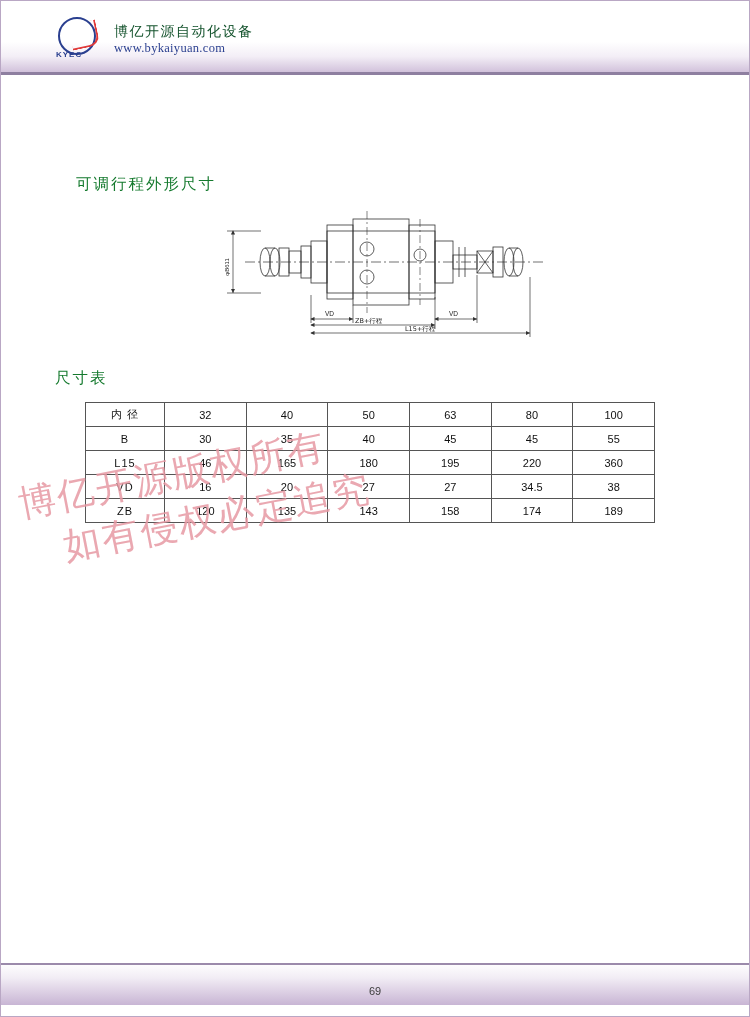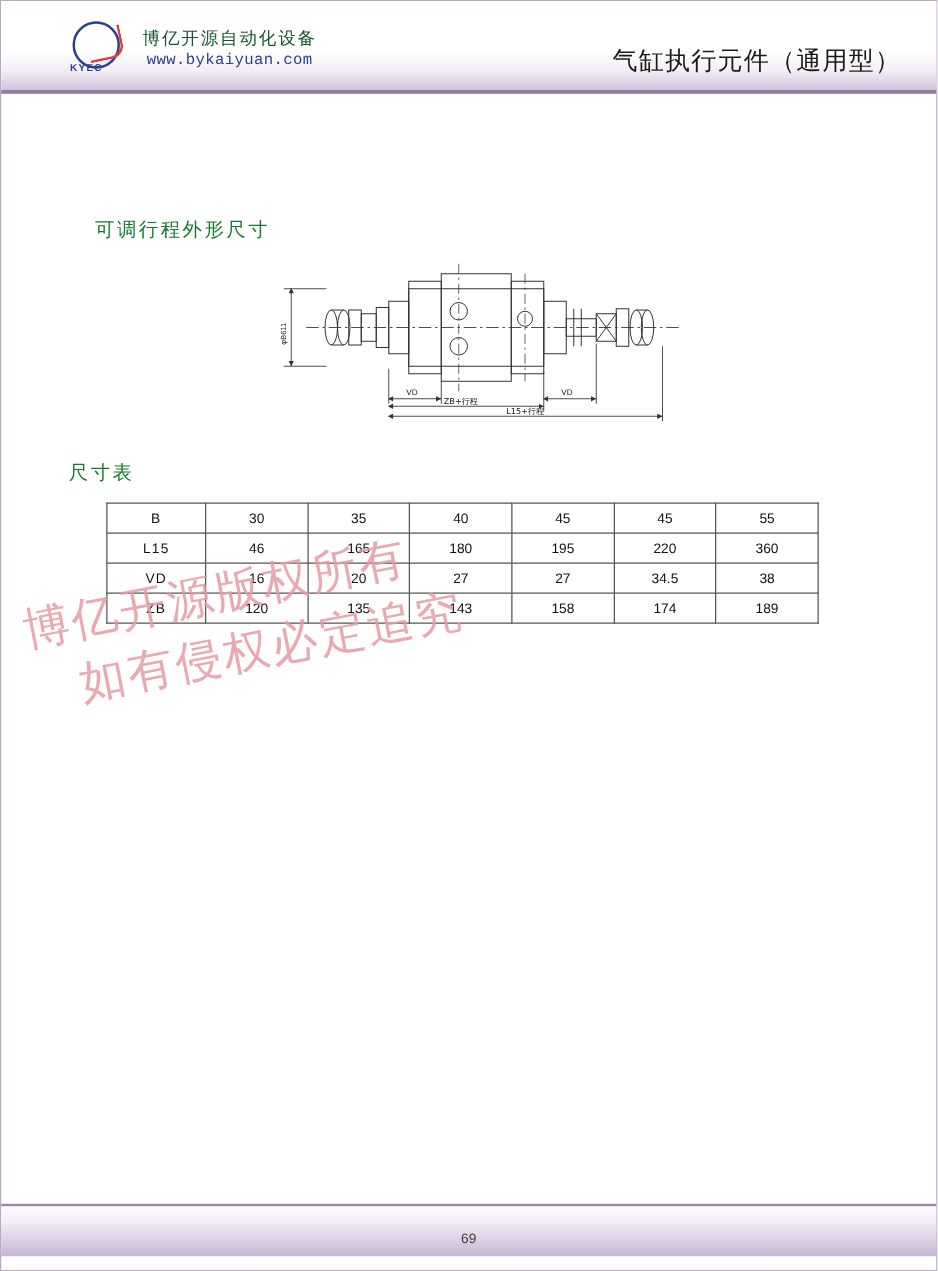--- a/index.html
+++ b/index.html
@@ -88,22 +88,21 @@
     letter-spacing: 1.5px;
     color: #14532d;
     font-family: Liberation Serif, serif;
     font-weight: 500;
   }
   .brand-url {
     font-size: 12.5px;
     color: #2a3f8f;
     letter-spacing: 0.3px;
     margin-top: 0;
-    font-family: Liberation Mono, monospace;
-    text-align: center;
+    font-family: Liberation Serif, serif;
   }
   .header-title {
     position: absolute;
     right: 28px;
     top: 34px;
     font-size: 20px;
     color: #1a1a1a;
     letter-spacing: 1px;
     font-family: "DejaVu Sans", sans-serif;
   }
@@ -207,21 +206,20 @@
       <div class="ring"></div>
       <div class="swoosh"></div>
       <div class="kyec">KYEC</div>
     </div>
     <div class="brand-text">
       <div class="brand-cn">博亿开源自动化设备</div>
       <div class="brand-url">www.bykaiyuan.com</div>
     </div>
   </div>
 
-  <div class="header-title">气缸执行元件（通用型）</div>
   <div class="header-bottom-rule"></div>
 </div>
 
 <div class="sec-heading" id="heading-outline">可调行程外形尺寸</div>
 
 <div class="drawing">
   <svg width="350" height="135" viewBox="0 0 350 135" xmlns="http://www.w3.org/2000/svg">
     <defs>
       <marker id="ah" markerWidth="7" markerHeight="7" refX="6" refY="3" orient="auto">
         <path d="M0,0 L6,3 L0,6 z" fill="#333"></path>
@@ -301,20 +299,29 @@
     </g>
     <text x="190" y="126" font-size="6.5" fill="#222" font-family="DejaVu Sans, sans-serif">L15+行程</text>
   </svg>
 </div>
 
 <div class="sec-heading" id="heading-table">尺寸表</div>
 
 <table class="dim-table">
   <tbody>
     <tr>
+      <td class="rowhead">内 径</td>
+      <td>32</td>
+      <td>40</td>
+      <td>50</td>
+      <td>63</td>
+      <td>80</td>
+      <td>100</td>
+    </tr>
+    <tr>
       <td class="rowhead">B</td>
       <td>30</td>
       <td>35</td>
       <td>40</td>
       <td>45</td>
       <td>45</td>
       <td>55</td>
     </tr>
     <tr>
       <td class="rowhead">L15</td>

